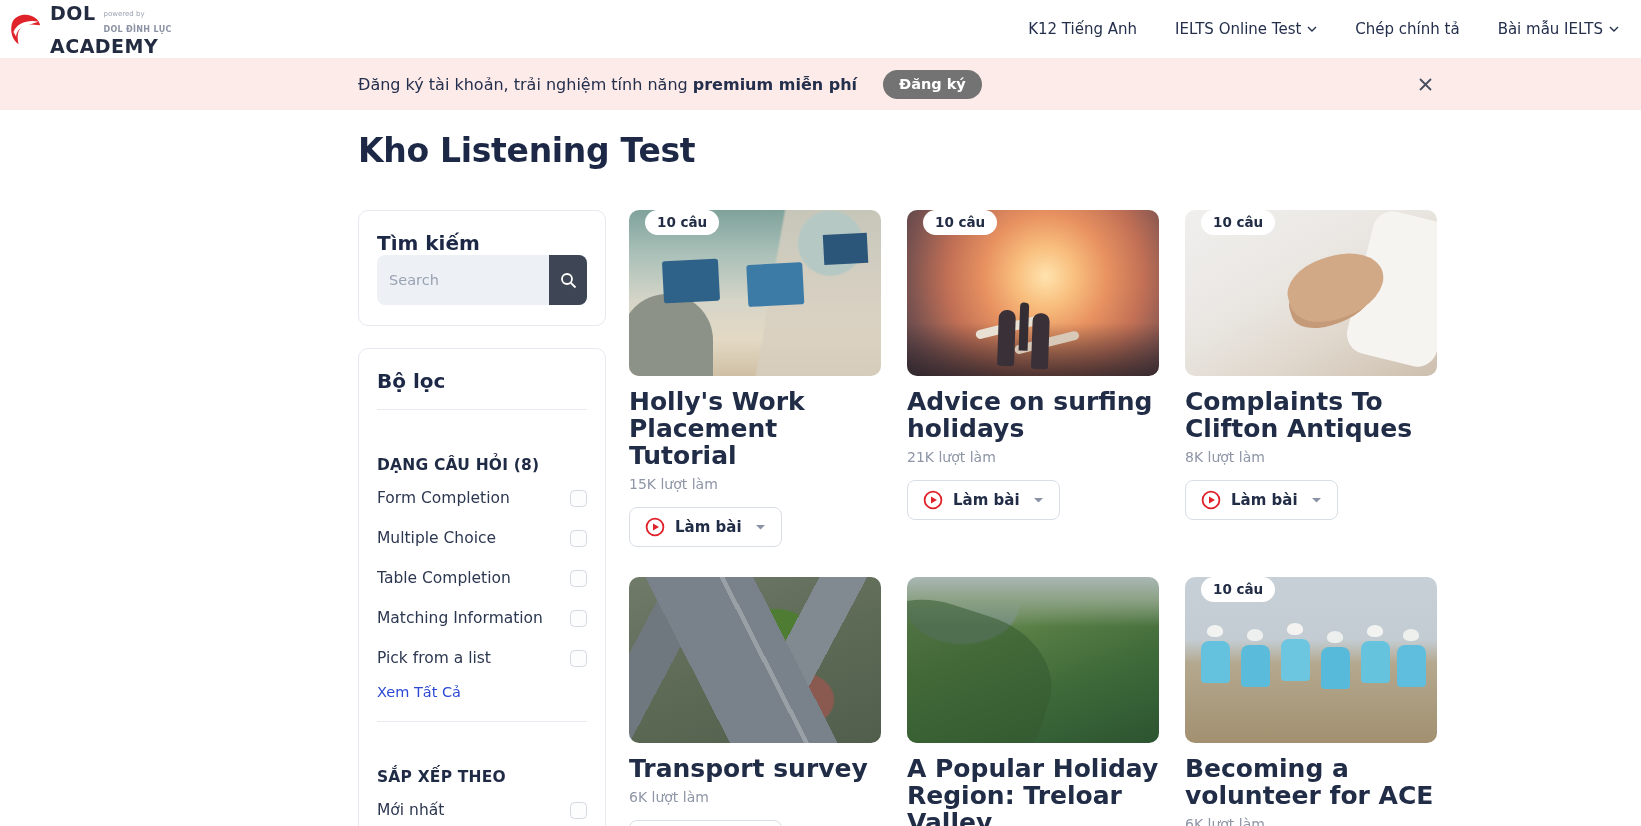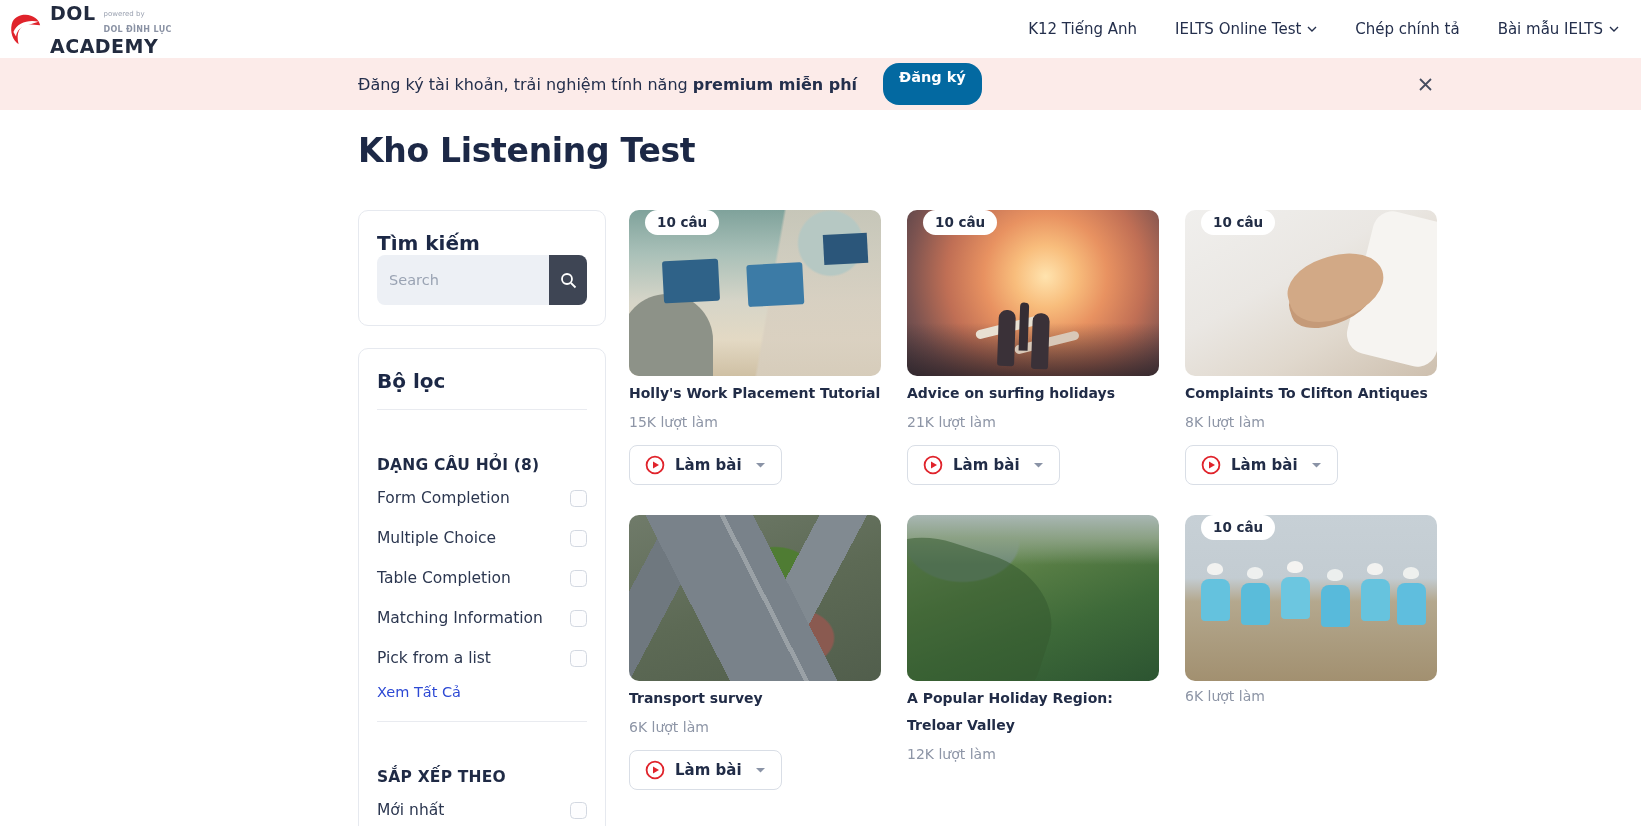--- a/index.html
+++ b/index.html
@@ -20,22 +20,22 @@
   .nav { display:flex; align-items:center; gap:38px; }
   .nav-item { display:flex; align-items:center; gap:6px; font-size:15px; font-weight:500;
               color:#242f4c; cursor:pointer; white-space:nowrap; }
   .nav-chevron { width:10px; height:6px; }
 
   
   .banner { height:52px; background:#fcebe9; position:relative; }
   .banner-inner { width:1080px; margin-left:358px; height:100%; display:flex; align-items:center; position:relative; }
   .banner-msg { font-size:16px; color:#242f4c; }
   .banner-msg b { font-weight:700; }
-  .banner-cta { margin-left:26px; background:#0369a1; color:#fff; border:none; cursor:pointer;
-                font-family:inherit; font-size:14.5px; font-weight:700; padding:6px 16px 20px;
+  .banner-cta { margin-left:26px; background:#737373; color:#fff; border:none; cursor:pointer;
+                font-family:inherit; font-size:14.5px; font-weight:700; padding:6px 16px 7px;
                 border-radius:16px; }
   .banner-close { position:absolute; right:0; top:50%; transform:translateY(-50%);
                   width:26px; height:26px; background:none; border:none; cursor:pointer;
                   display:flex; align-items:center; justify-content:center; }
 
   
   .main { margin-left:358px; width:1080px; }
   .page-title { margin-top:21px; font-size:33px; font-weight:800; color:#1c2846; letter-spacing:-.3px; }
   .layout { margin-top:40px; display:flex; gap:23px; align-items:flex-start; }
 
@@ -58,21 +58,21 @@
               background:#fdfdfe; cursor:pointer; flex:none; }
   .view-all { display:inline-block; margin-top:6px; font-size:14.5px; font-weight:500;
               color:#2d49d4; text-decoration:none; cursor:pointer; }
   .divider2 { border:none; border-top:1px solid #e9ebf0; margin:20px 0 18px; }
 
   
   .cards { width:808px; display:grid; grid-template-columns:repeat(3,252px); column-gap:26px; row-gap:30px; }
   .card-img { height:166px; border-radius:10px; position:relative; overflow:hidden; }
   .badge { position:absolute; z-index:3; top:0; left:16px; background:#fff; border-radius:15px;
            padding:4px 12px 5px; font-size:13.5px; font-weight:600; color:#222d45; }
-  .card-title { margin-top:4px; font-size:14px; line-height:27px; font-weight:700; color:#212c47; }
+  .card-title { margin-top:12px; font-size:25px; line-height:27px; font-weight:700; color:#212c47; }
   .card-stats { margin-top:7px; font-size:14px; color:#8d95a6; }
   .card-btn { margin-top:15px; display:inline-flex; align-items:center; gap:10px; background:#fff;
               border:1px solid #d9dee6; border-radius:8px; padding:9px 15px; cursor:pointer;
               font-family:inherit; font-size:15px; font-weight:700; color:#212c47; }
   .btn-chevron { margin-left:3px; }
 
   
   .card-img::before,.card-img::after { content:""; position:absolute; }
   .img-office-workers { background:
       radial-gradient(circle at 80% 20%, #b6c8c3 0 13%, transparent 14%),
@@ -314,18 +314,19 @@
     </div>
     <h3 class="card-title">A Popular Holiday Region: Treloar Valley</h3>
     <div class="card-stats">12K lượt làm</div>
 
   </article>
 
   <article class="card">
     <div class="card-img img-beach-volunteers">
       <span class="badge">10 câu</span>
     </div>
+    <h3 class="card-title">Becoming a volunteer for ACE</h3>
     <div class="card-stats">6K lượt làm</div>
 
   </article>
 </section>
   </div>
 </main>
 
 </body></html>

